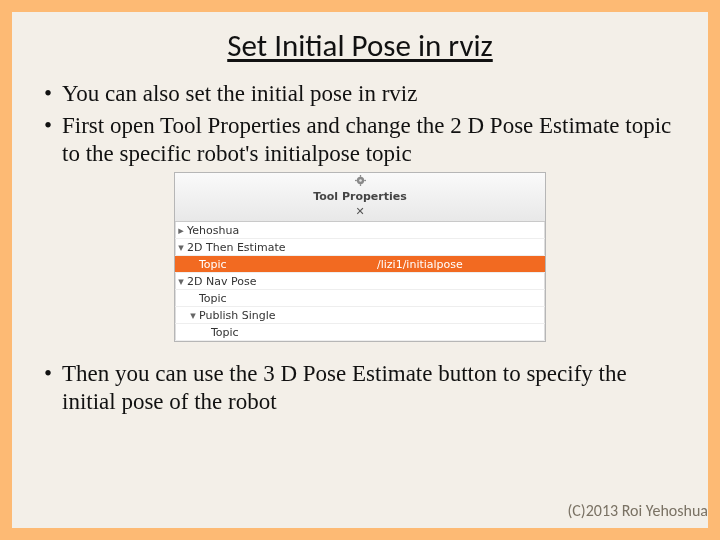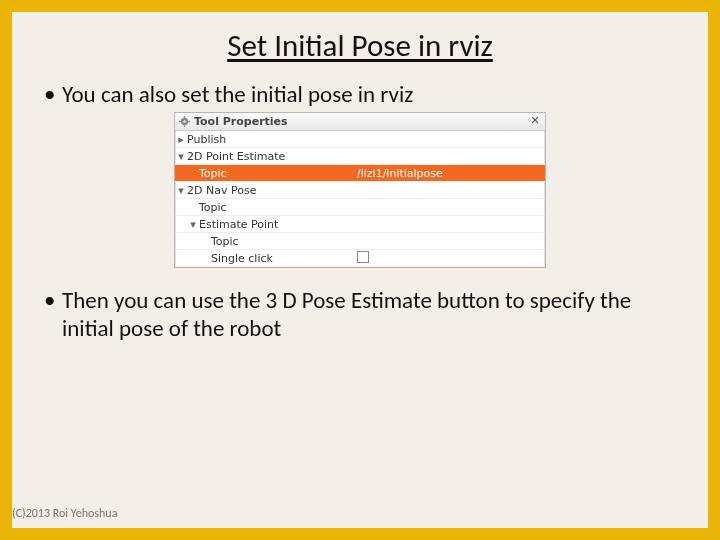--- a/index.html
+++ b/index.html
@@ -7,21 +7,21 @@
     padding: 0;
     width: 720px;
     height: 540px;
     font-family: Calibri, "Segoe UI", Arial, sans-serif;
     background: #fff;
   }
   .slide-outer {
     box-sizing: border-box;
     width: 720px;
     height: 540px;
-    background: #eab308;
+    background: #fdba74;
     padding: 12px;
   }
   .slide-inner {
     box-sizing: border-box;
     width: 100%;
     height: 100%;
     background: #f3efe8;
     position: relative;
     padding: 10px 22px 0 22px;
   }
@@ -31,20 +31,21 @@
     color: #111;
     margin: 4px 0 16px 0;
     font-weight: 400;
     text-decoration: underline;
     text-underline-offset: 3px;
   }
   ul.bullets {
     list-style: none;
     margin: 0;
     padding: 0 6px 0 10px;
+    font-family: Liberation Serif, serif;
   }
   ul.bullets > li {
     position: relative;
     padding-left: 18px;
     font-size: 23px;
     line-height: 1.22;
     color: #111;
     margin-bottom: 4px;
   }
   ul.bullets > li::before {
@@ -68,20 +69,21 @@
     color: #333;
     box-shadow: 0 0 0 1px #ddd inset;
   }
   .tp-header {
     display: flex;
     align-items: center;
     background: linear-gradient(#fafafa,#e8e8e8);
     border-bottom: 1px solid #c9c9c9;
     padding: 2px 4px;
     gap: 4px;
+    flex-direction: column;
   }
   .tp-header .gear {
     width: 11px; height: 11px;
     display: inline-block;
   }
   .tp-header .title-text {
     flex: 1;
     font-weight: bold;
     color: #444;
   }
@@ -109,52 +111,54 @@
   .tp-row .indent2 { width: 24px; flex: 0 0 24px; }
   .tp-row .label {
     flex: 0 0 170px;
   }
   .tp-row .value {
     flex: 1;
     padding-right: 20px;
     white-space: nowrap;
     overflow: hidden;
     text-overflow: ellipsis;
+    margin-left: 20px;
   }
   .tp-row.selected {
     background: #f26a21; 
     color: #fff;
   }
   .checkbox {
     width: 10px; height: 10px;
     border: 1px solid #888;
     display: inline-block;
     background: #fff;
   }
   .footer {
     position: absolute;
     bottom: 8px;
     left: 0;
     width: 100%;
-    text-align: left;
-    font-size: 12px;
+    text-align: right;
+    font-size: 16px;
     color: #7a7264;
   }
   svg.gear-svg { display:block; }
 </style>
 </head>
 <body>
 
 <div class="slide-outer">
   <div class="slide-inner">
 
     <div class="title">Set Initial Pose in rviz</div>
 
     <ul class="bullets">
       <li>You can also set the initial pose in rviz</li>
+      <li>First open Tool Properties and change the 2 D Pose Estimate topic to the specific robot's initialpose topic</li>
     </ul>
 
     <div class="panel-wrap">
       <div class="tool-panel">
 
         <div class="tp-header">
           <span class="gear">
             <svg class="gear-svg" viewBox="0 0 12 12" width="11" height="11">
               <circle cx="6" cy="6" r="4" fill="#8a8a8a"></circle>
               <circle cx="6" cy="6" r="1.4" fill="#e8e8e8"></circle>
@@ -165,27 +169,27 @@
                 <rect x="10" y="5.3" width="2" height="1.4"></rect>
               </g>
             </svg>
           </span>
           <span class="title-text">Tool Properties</span>
           <span class="close">✕</span>
         </div>
 
         <div class="tp-row">
           <span class="arrow">▸</span>
-          <span class="label">Publish</span>
+          <span class="label">Yehoshua</span>
           <span class="value"></span>
         </div>
 
         <div class="tp-row">
           <span class="arrow">▾</span>
-          <span class="label">2D Point Estimate</span>
+          <span class="label">2D Then Estimate</span>
           <span class="value"></span>
         </div>
 
         <div class="tp-row selected">
           <span class="indent2"></span>
           <span class="label" style="flex-basis:158px">Topic</span>
           <span class="value">/lizi1/initialpose</span>
         </div>
 
         <div class="tp-row">
@@ -195,38 +199,30 @@
         </div>
 
         <div class="tp-row">
           <span class="indent2"></span>
           <span class="label" style="flex-basis:158px">Topic</span>
         </div>
 
         <div class="tp-row">
           <span class="indent1"></span>
           <span class="arrow">▾</span>
-          <span class="label" style="flex-basis:158px">Estimate Point</span>
+          <span class="label" style="flex-basis:158px">Publish Single</span>
           <span class="value"></span>
         </div>
 
         <div class="tp-row">
           <span class="indent2"></span>
           <span class="indent1"></span>
           <span class="label" style="flex-basis:146px">Topic</span>
         </div>
 
-        <div class="tp-row">
-          <span class="indent2"></span>
-          <span class="indent1"></span>
-          <span class="label" style="flex-basis:146px">Single click</span>
-          <span class="value">
-            <span class="checkbox"></span>
-          </span>
-        </div>
 
       </div>
     </div>
 
     <ul class="bullets">
       <li>Then you can use the 3 D Pose Estimate button to specify the initial pose of the robot</li>
     </ul>
 
     <div class="footer">(C)2013 Roi Yehoshua</div>
 

